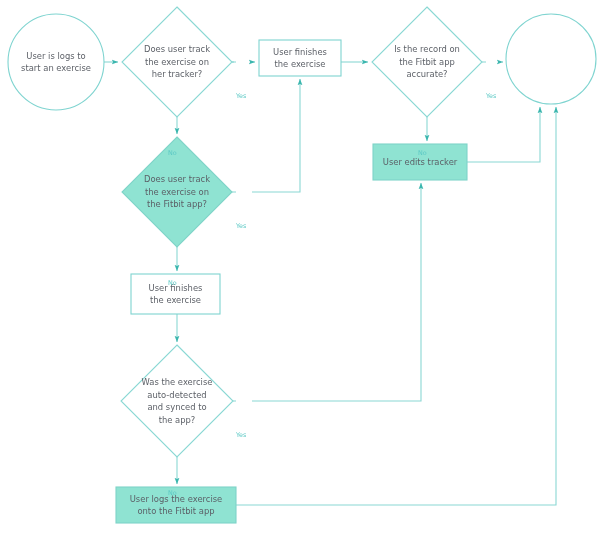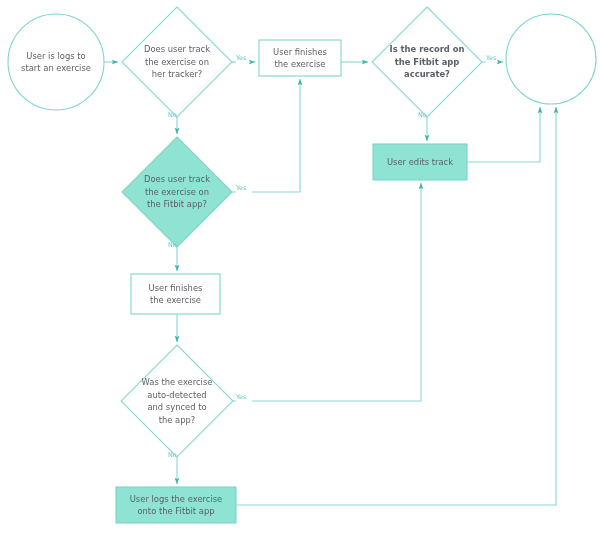--- a/index.html
+++ b/index.html
@@ -37,20 +37,21 @@
     pointer-events: none;
     white-space: pre-line;
   }
   .edge-label {
     position: absolute;
     color: #5bc8c4;
     font-family: "DejaVu Sans", sans-serif;
     font-size: 6.4px;
     line-height: 8px;
     white-space: nowrap;
+    margin-top: 38px;
   }
 </style>
 </head>
 <body>
 
 <div id="flowchart-canvas">
 
   <svg id="flow-svg" viewBox="0 0 600 533">
     <defs>
       <marker id="arrow" markerWidth="7" markerHeight="7" refX="6.2" refY="3" orient="auto" markerUnits="userSpaceOnUse">
@@ -115,30 +116,30 @@
   <div class="node-label" style="left:8px; top:14px; width:96px; height:96px;">User is logs to
 start an exercise</div>
 
   <div class="node-label" style="left:127px; top:7px; width:100px; height:110px;">Does user track
 the exercise on
 her tracker?</div>
 
   <div class="node-label" style="left:259px; top:40px; width:82px; height:36px;">User finishes
 the exercise</div>
 
-  <div class="node-label" style="left:377px; top:7px; width:100px; height:110px;font-weight:bold;">Is the record on
+  <div class="node-label" style="left:377px; top:7px; width:100px; height:110px;">Is the record on
 the Fitbit app
 accurate?</div>
 
 
   <div class="node-label" style="left:127px; top:137px; width:100px; height:110px;">Does user track
 the exercise on
 the Fitbit app?</div>
 
-  <div class="node-label" style="left:373px; top:144px; width:94px; height:36px;">User edits track</div>
+  <div class="node-label" style="left:373px; top:144px; width:94px; height:36px;">User edits tracker</div>
 
   <div class="node-label" style="left:131px; top:274px; width:89px; height:40px;">User finishes
 the exercise</div>
 
   <div class="node-label" style="left:126px; top:345px; width:102px; height:112px;">Was the exercise
 auto-detected
 and synced to
 the app?</div>
 
   <div class="node-label" style="left:116px; top:487px; width:120px; height:36px;">User logs the exercise

